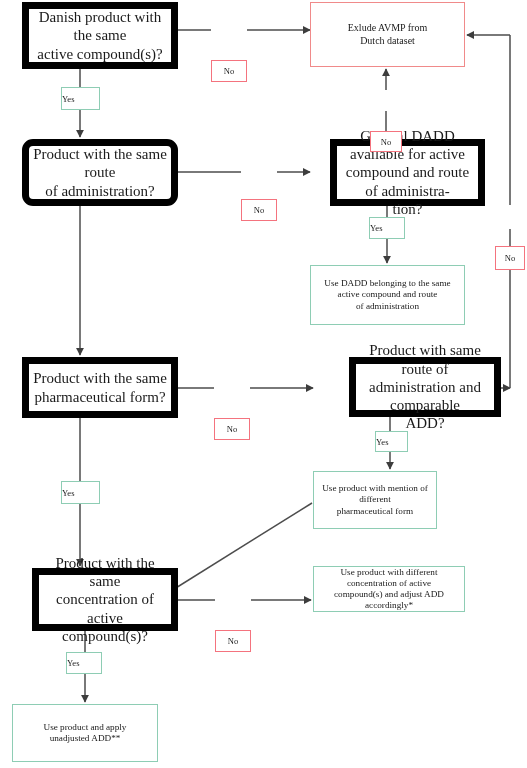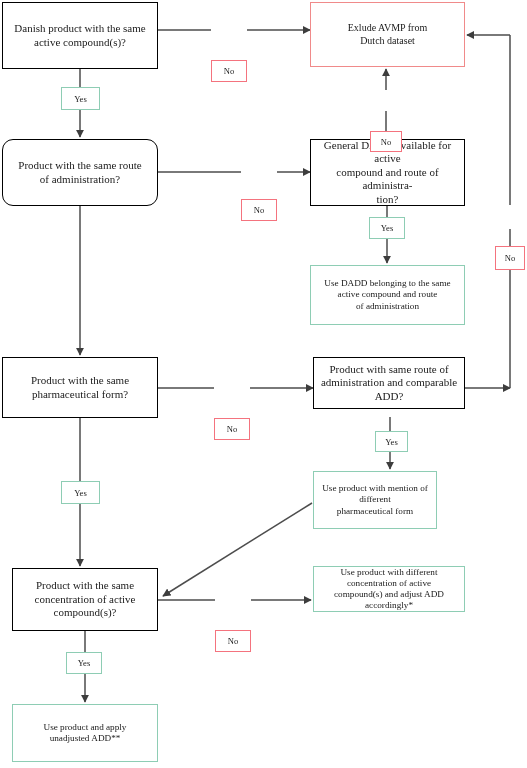--- a/index.html
+++ b/index.html
@@ -35,23 +35,24 @@
     background: #ffffff;
     line-height: 1.22;
     padding: 2px 4px;
   }
   .node .txt {
     display: block;
     width: 100%;
     white-space: pre-line;
   }
   .decision {
-    border: 1px solid #000000;
-    font-size: 11px;
-    color: #1a1a1a;
+    border: 7px solid #000000;
+    font-size: 15px;
+    color: #1a1a1a;
+    margin-left: 20px;
   }
   .terminal-red {
     border: 1.4px solid #f08a8a;
     font-size: 10px;
     color: #1a1a1a;
   }
   .terminal-green {
     border: 1.2px solid #8ecdb4;
     font-size: 9.2px;
     color: #1a1a1a;
@@ -68,21 +69,20 @@
     color: #1a1a1a;
     margin-top: 41px;
   }
   .label-yes {
     position: absolute;
     box-sizing: border-box;
     border: 1.2px solid #8ecdb4;
     background: #ffffff;
     display: flex;
     align-items: center;
-    justify-content: center;
     font-size: 8.6px;
     color: #1a1a1a;
   }
 </style>
 </head>
 <body>
 
 <div id="canvas">
 
   <svg class="wires" viewBox="0 0 527 768">
@@ -159,21 +159,21 @@
     <span class="txt">Use DADD belonging to the same
 active compound and route
 of administration</span>
   </div>
 
   <div class="node decision" style="left:2px; top:357px; width:156px; height:61px;">
     <span class="txt">Product with the same
 pharmaceutical form?</span>
   </div>
 
-  <div class="node decision" style="left:313px; top:357px; width:152px; height:52px;justify-content:flex-end;">
+  <div class="node decision" style="left:329px; top:357px; width:152px; height:60px;justify-content:flex-end;">
     <span class="txt">Product with same route of
 administration and comparable
 ADD?</span>
   </div>
 
   <div class="node terminal-green" style="left:313px; top:471px; width:124px; height:58px;">
     <span class="txt">Use product with mention of
 different
 pharmaceutical form</span>
   </div>

